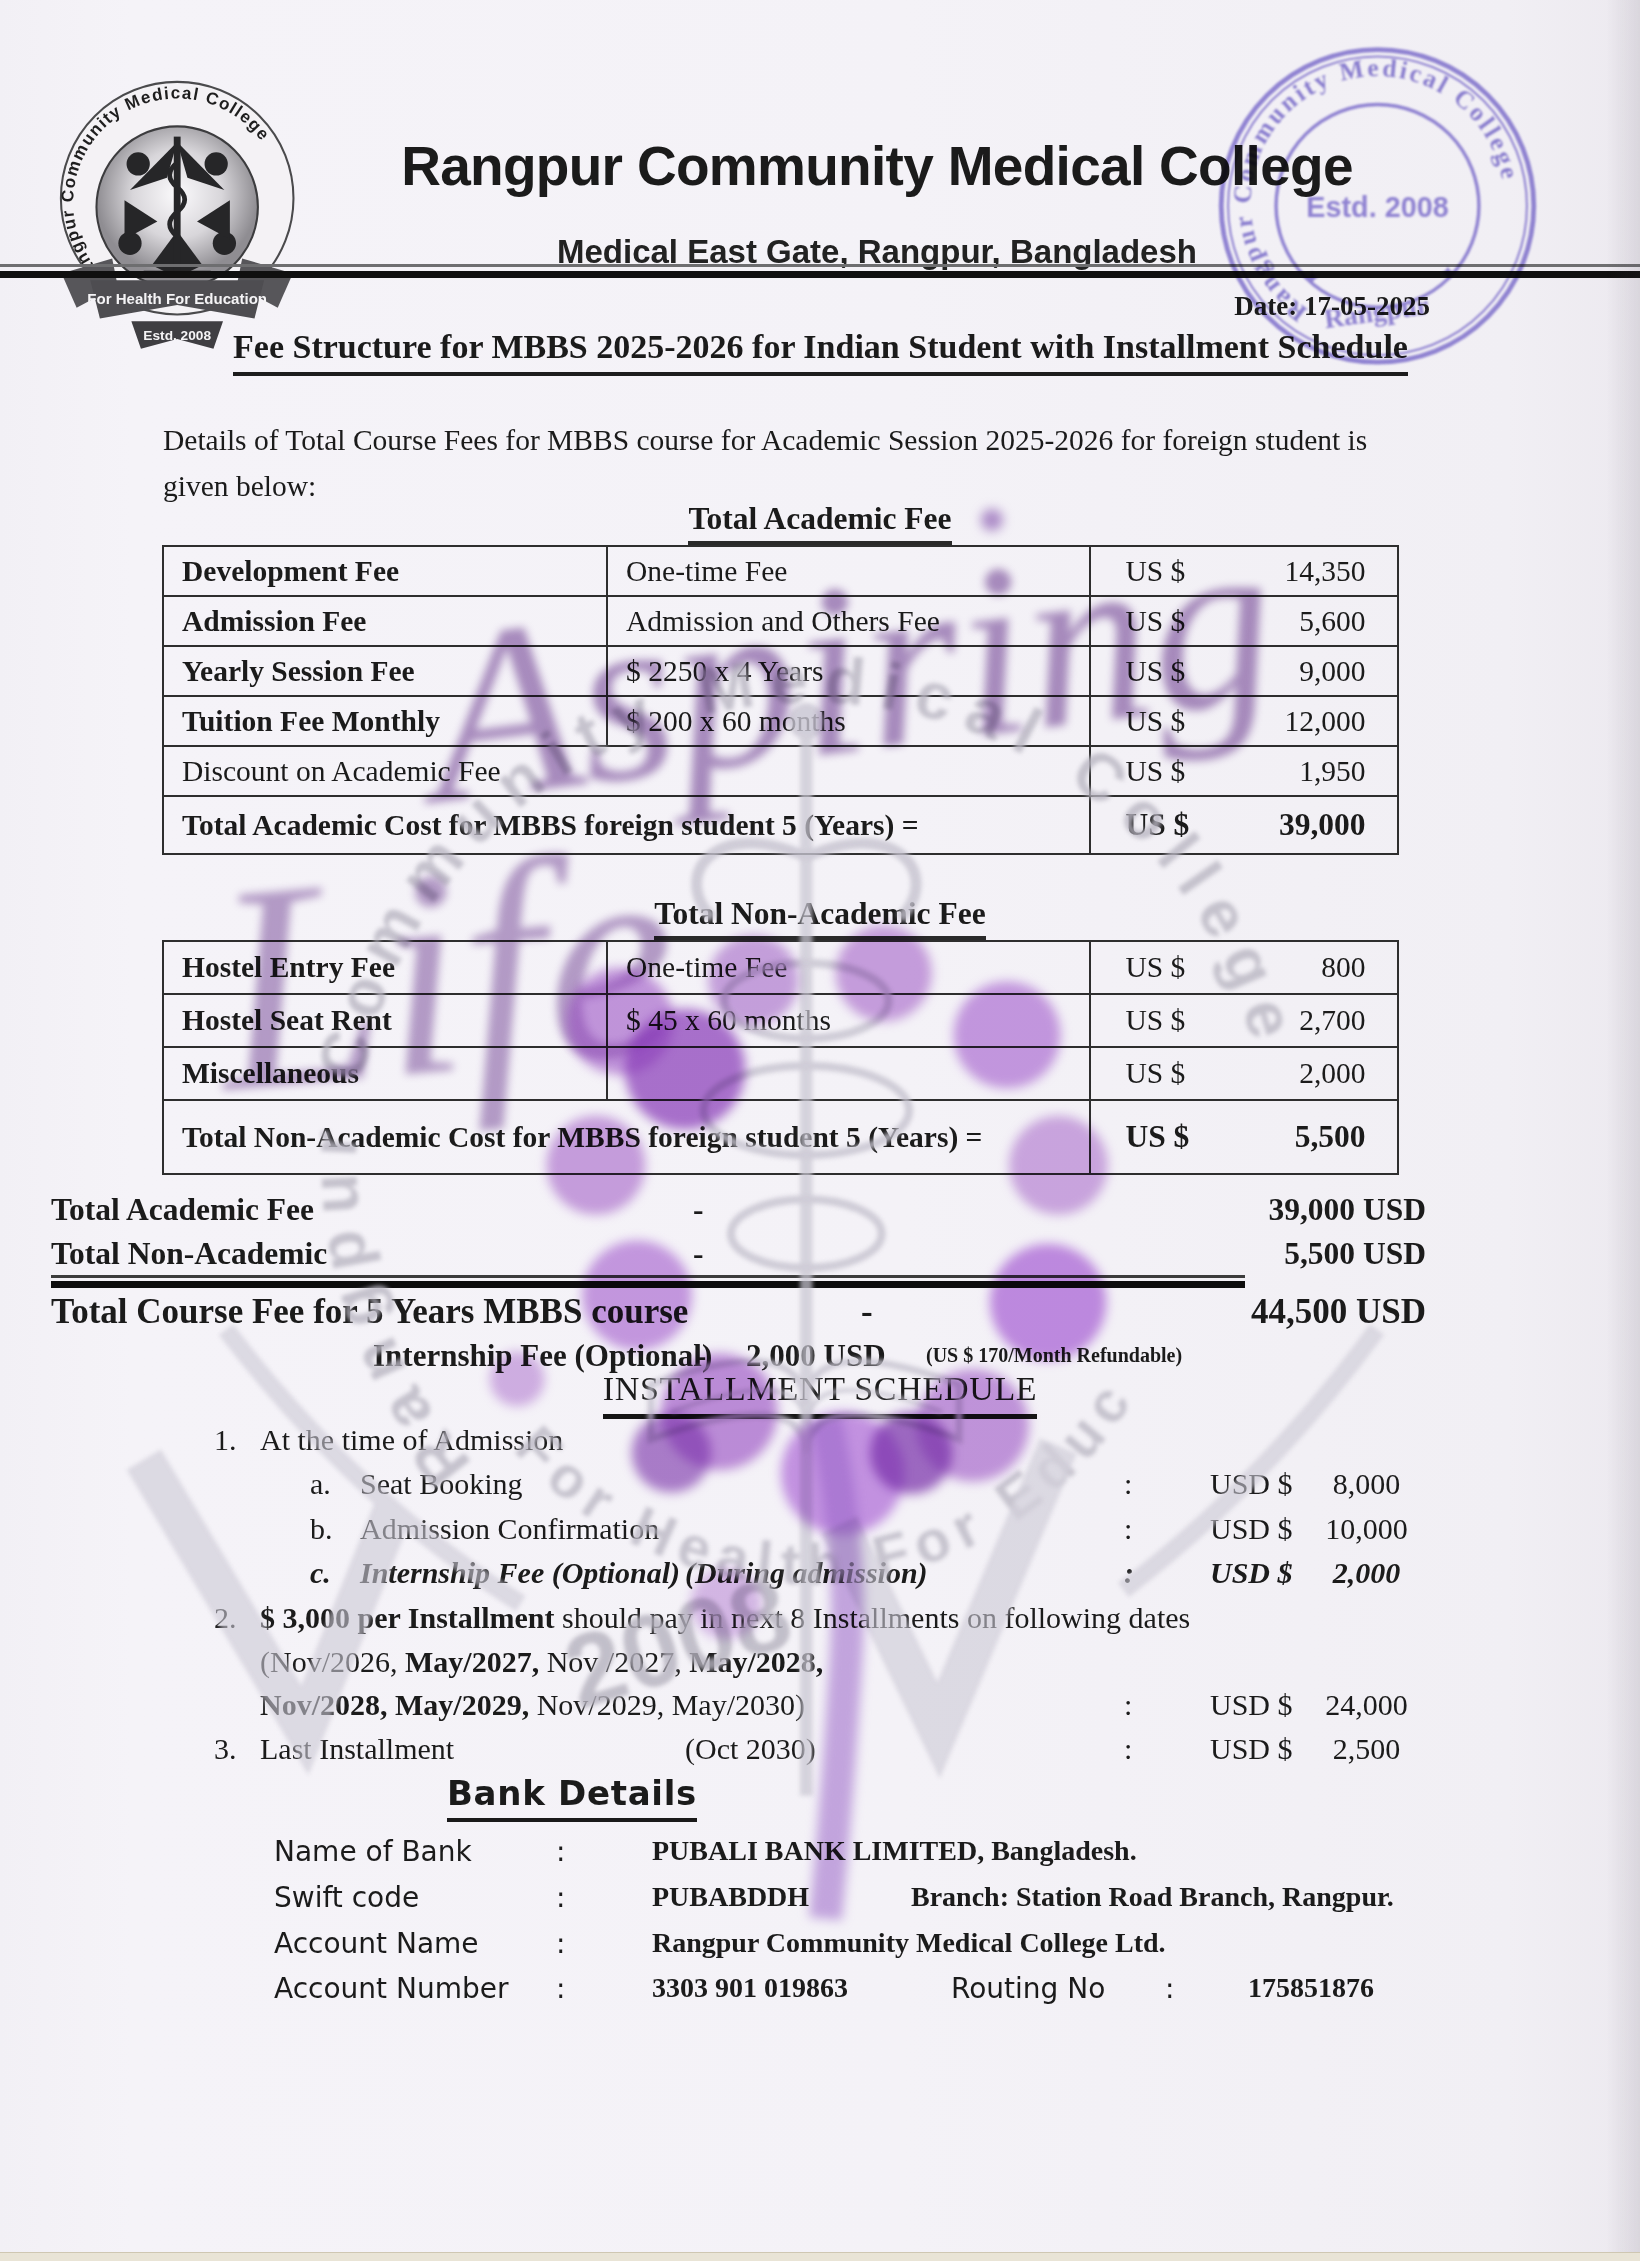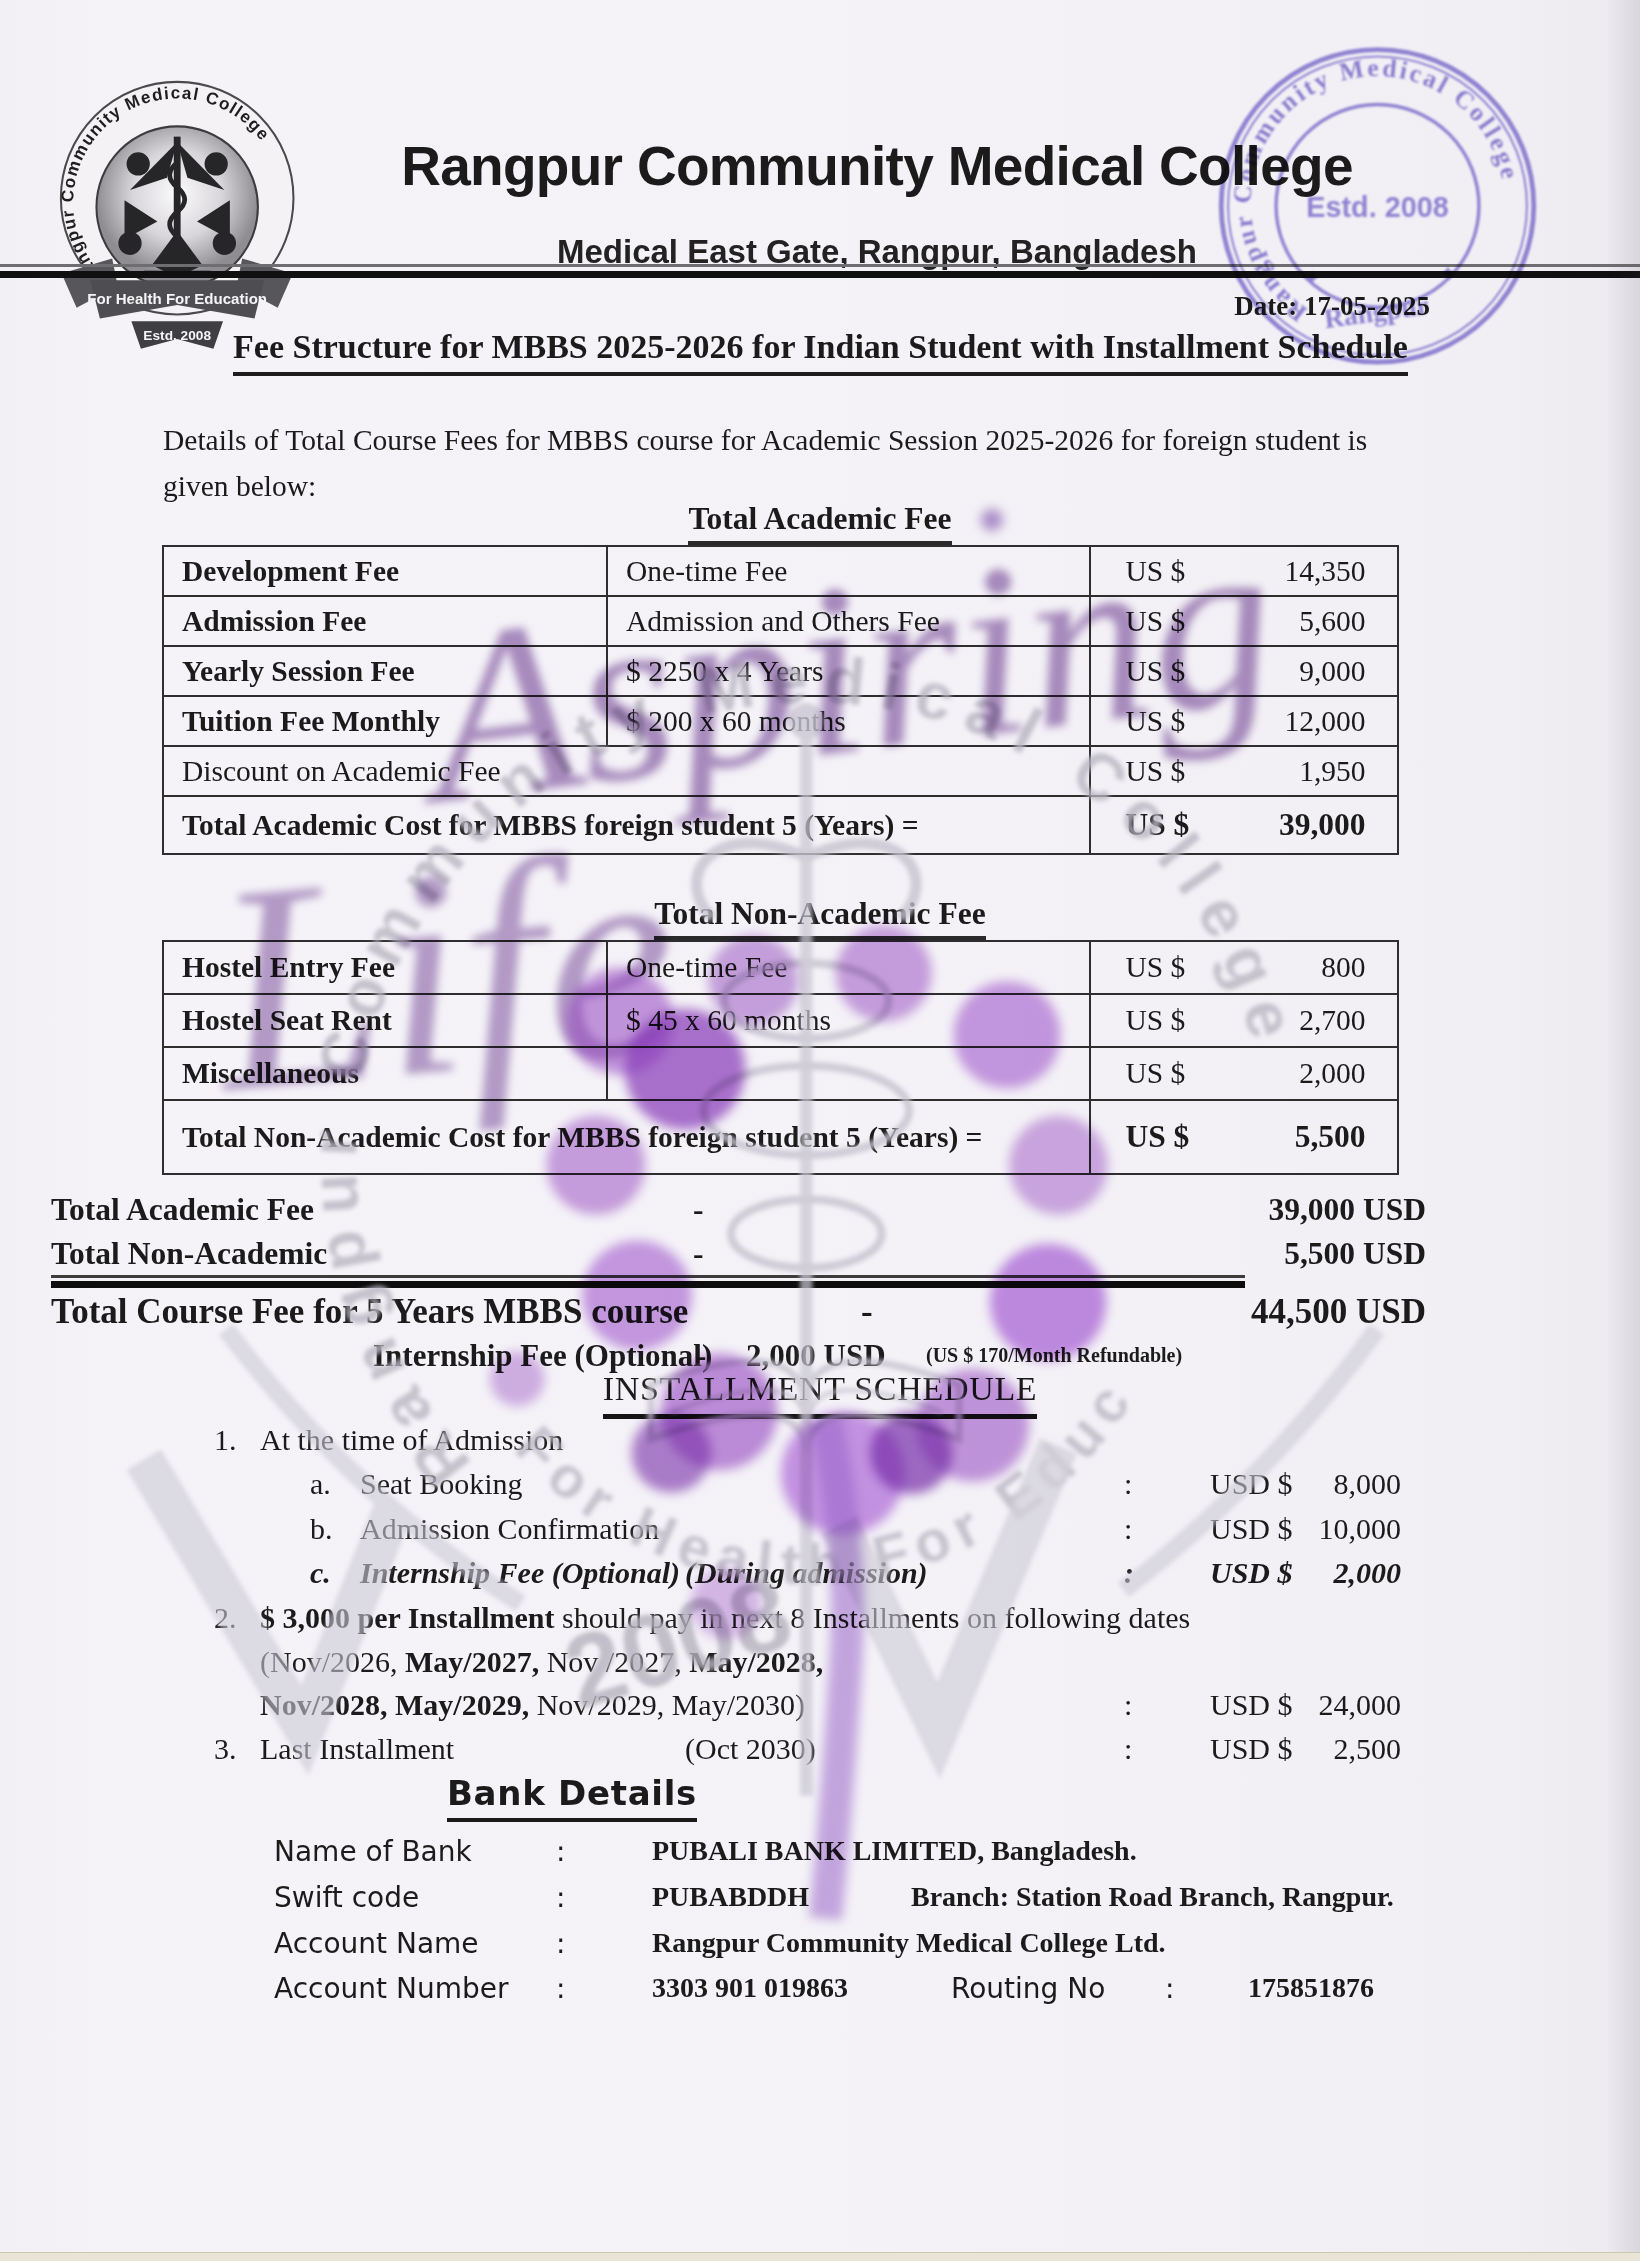--- a/index.html
+++ b/index.html
@@ -63,21 +63,21 @@
 
   
   .iline{left:0;width:1640px;height:41px;font-size:30px;}
   .iline .num{position:absolute;left:214px;}
   .iline .txt{position:absolute;left:260px;white-space:nowrap;}
   .iline .letter{position:absolute;left:310px;}
   .iline .slab{position:absolute;left:360px;white-space:nowrap;}
   .iline .mid{position:absolute;left:685px;white-space:nowrap;}
   .iline .colon{position:absolute;left:1124px;}
   .iline .cur{position:absolute;left:1210px;}
-  .iline .amt{position:absolute;left:1256px;width:145px;text-align:right;}
+  .iline .amt{position:absolute;left:1294px;width:145px;text-align:center;}
 
   
   .bank-title{left:447px;top:1773px;font-size:34px;font-weight:bold;}
   .bank-title span{display:inline-block;border-bottom:4.8px solid #1a1a1a;padding-bottom:5px;letter-spacing:0.7px;}
   .bline{left:0;width:1324px;height:38px;font-size:28px;}
   .bline .lab{position:absolute;left:274px;}
   .bline .colon{position:absolute;left:556px;}
   .bline .val{position:absolute;left:652px;font-family:"Liberation Serif",serif;font-weight:bold;white-space:nowrap;}
   .bline .extra{position:absolute;left:911px;font-family:"Liberation Serif",serif;font-weight:bold;white-space:nowrap;}
   .bline .rlab{position:absolute;left:951px;}

